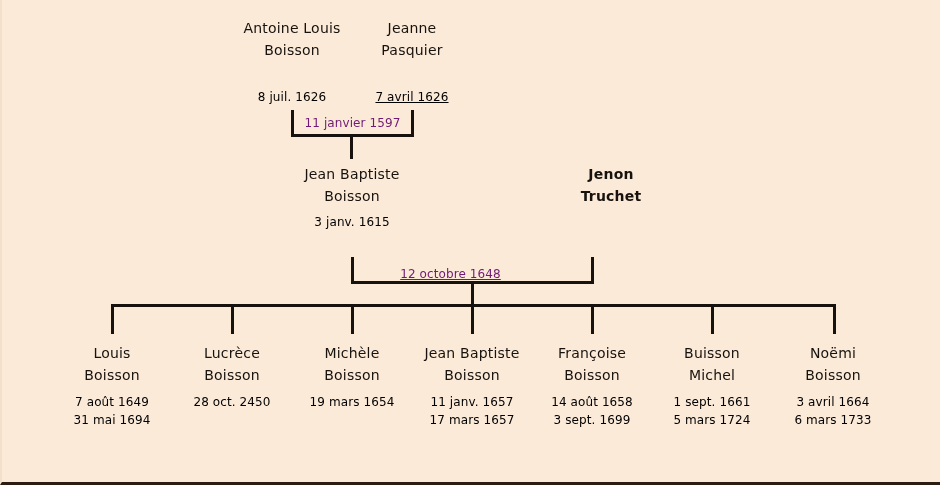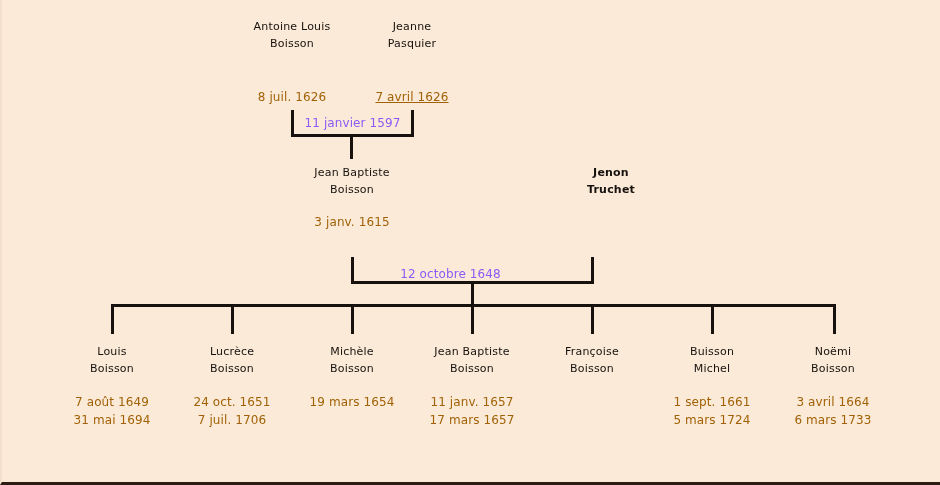--- a/index.html
+++ b/index.html
@@ -18,44 +18,44 @@
     background: #fbead8;
     overflow: hidden;
     box-sizing: border-box;
     border-bottom: 3px solid #2b1d14;
     border-left: 2px solid #f2dfcc;
   }
   .node {
     position: absolute;
     text-align: center;
     color: #17120e;
-    font-size: 11px;
+    font-size: 14px;
     line-height: 1.55;
     white-space: nowrap;
     letter-spacing: 0.2px;
   }
   .node .nm-line {
     display: block;
   }
   .node.bold .nm-line {
     font-weight: bold;
   }
   .date {
     position: absolute;
-    color: #a16207;
+    color: #000000;
     font-size: 12px;
     line-height: 1.5;
     white-space: nowrap;
     text-align: center;
     letter-spacing: 0.1px;
   }
   .date .d-line { display: block; }
   .mlabel {
     position: absolute;
-    color: #8b5cf6;
+    color: #701a75;
     font-size: 12px;
     white-space: nowrap;
     text-align: center;
     letter-spacing: 0.1px;
   }
   .hline {
     position: absolute;
     background: #17120e;
     height: 3px;
   }
@@ -104,21 +104,21 @@
     <span class="nm-line">Truchet</span>
   </div>
 
   <div class="date" style="left:300px; top:213px; width:100px;">
     <span class="d-line">3 janv. 1615</span>
   </div>
 
   <div class="vline" style="left:349px; top:257px; height:27px;"></div>
   <div class="vline" style="left:589px; top:257px; height:27px;"></div>
   <div class="hline" style="left:349px; top:281px; width:243px;"></div>
-  <div class="mlabel" style="left:349px; top:267px; width:199px;">12 octobre 1648</div>
+  <div class="mlabel" style="left:349px; top:267px; width:199px;text-decoration:underline;">12 octobre 1648</div>
   <div class="vline" style="left:469px; top:281px; height:26px;"></div>
 
   <div class="hline" style="left:109px; top:304px; width:725px;"></div>
 
   <div class="vline" style="left:109px; top:304px; height:30px;"></div>
   <div class="vline" style="left:229px; top:304px; height:30px;"></div>
   <div class="vline" style="left:349px; top:304px; height:30px;"></div>
   <div class="vline" style="left:469px; top:304px; height:30px;"></div>
   <div class="vline" style="left:589px; top:304px; height:30px;"></div>
   <div class="vline" style="left:709px; top:304px; height:30px;"></div>
@@ -131,22 +131,21 @@
   <div class="date" style="left:50px; top:393px; width:120px;">
     <span class="d-line">7 août 1649</span>
     <span class="d-line">31 mai 1694</span>
   </div>
 
   <div class="node" style="left:170px; top:343px; width:120px;">
     <span class="nm-line">Lucrèce</span>
     <span class="nm-line">Boisson</span>
   </div>
   <div class="date" style="left:170px; top:393px; width:120px;">
-    <span class="d-line">24 oct. 1651</span>
-    <span class="d-line">7 juil. 1706</span>
+    <span class="d-line">28 oct. 2450</span>
   </div>
 
   <div class="node" style="left:290px; top:343px; width:120px;">
     <span class="nm-line">Michèle</span>
     <span class="nm-line">Boisson</span>
   </div>
   <div class="date" style="left:290px; top:393px; width:120px;">
     <span class="d-line">19 mars 1654</span>
     <span class="d-line"></span>
   </div>
@@ -157,20 +156,24 @@
   </div>
   <div class="date" style="left:410px; top:393px; width:120px;">
     <span class="d-line">11 janv. 1657</span>
     <span class="d-line">17 mars 1657</span>
   </div>
 
   <div class="node" style="left:530px; top:343px; width:120px;">
     <span class="nm-line">Françoise</span>
     <span class="nm-line">Boisson</span>
   </div>
+  <div class="date" style="left:530px; top:393px; width:120px;">
+    <span class="d-line">14 août 1658</span>
+    <span class="d-line">3 sept. 1699</span>
+  </div>
 
   <div class="node" style="left:650px; top:343px; width:120px;">
     <span class="nm-line">Buisson</span>
     <span class="nm-line">Michel</span>
   </div>
   <div class="date" style="left:650px; top:393px; width:120px;">
     <span class="d-line">1 sept. 1661</span>
     <span class="d-line">5 mars 1724</span>
   </div>
 

